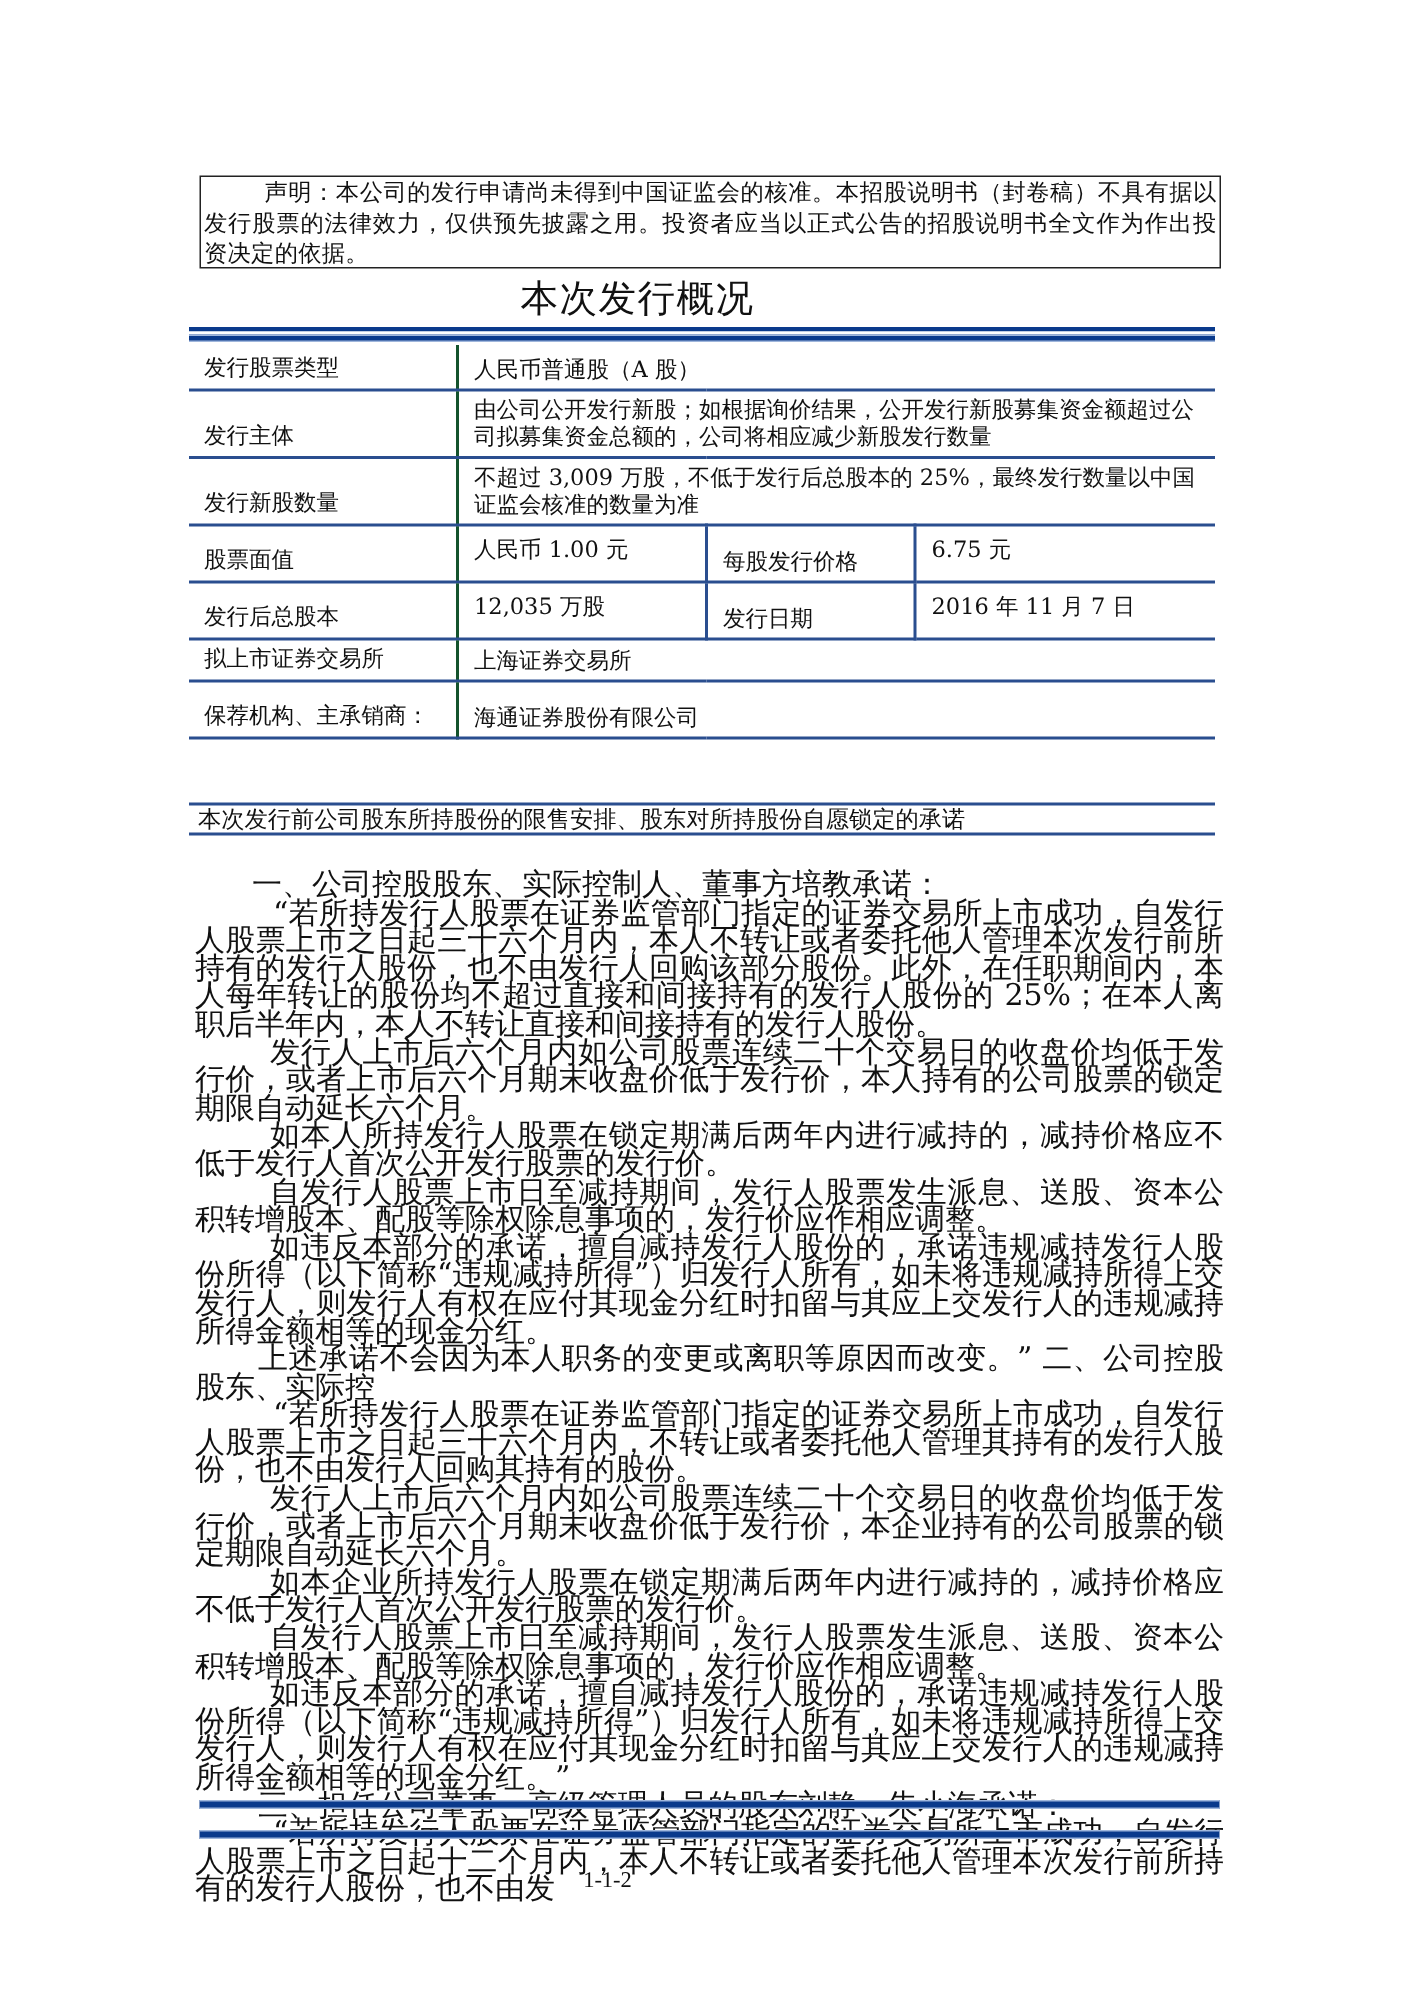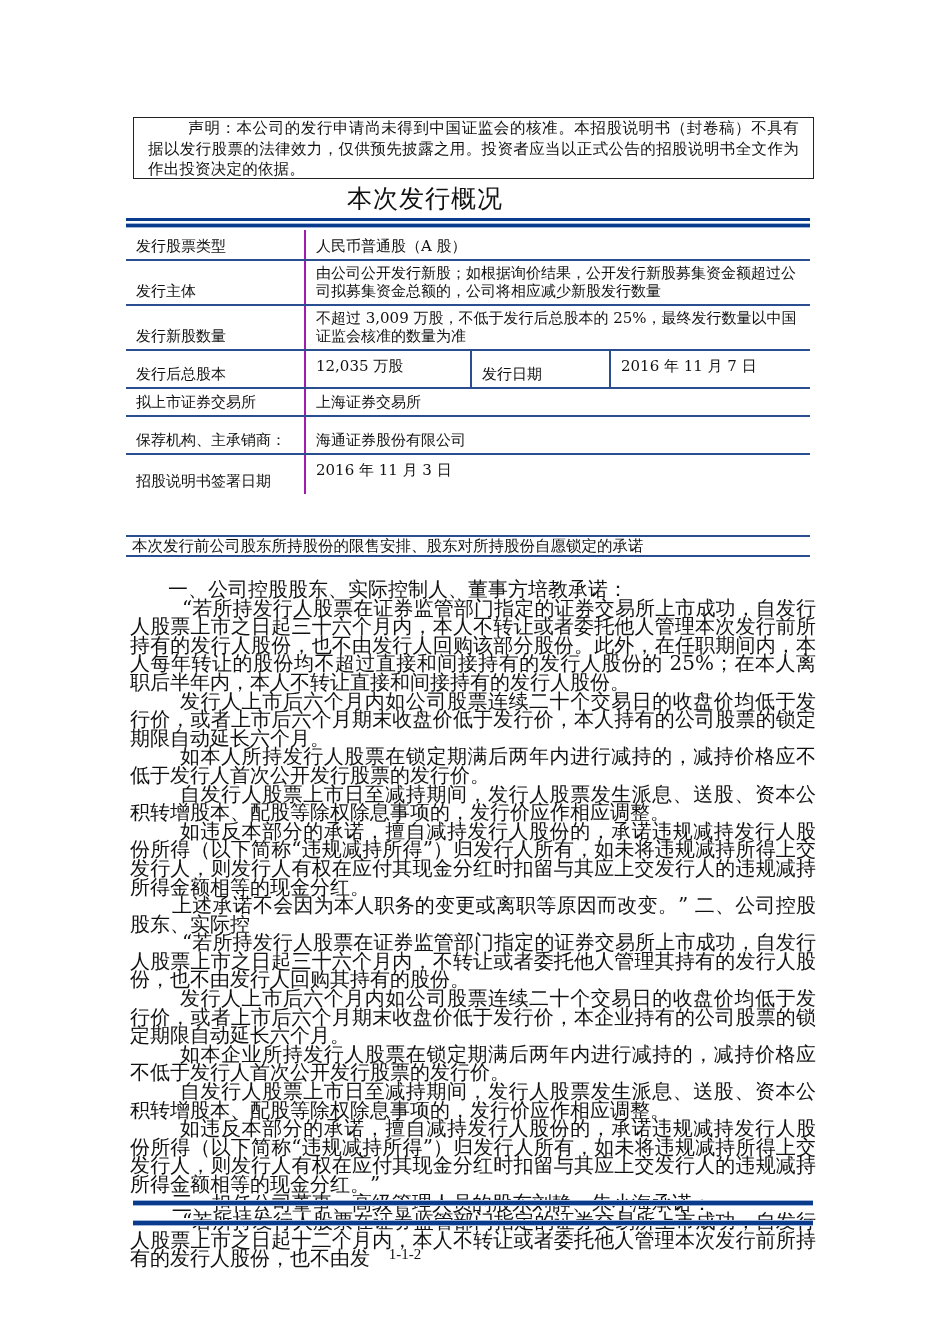--- a/index.html
+++ b/index.html
@@ -1,32 +1,32 @@
 <!DOCTYPE html>
 <html><head>
 <meta charset="utf-8">
 <style>
   html, body { margin: 0; padding: 0; background: #ffffff; }
   body { width: 950px; height: 1344px; position: relative; overflow: hidden;
          font-family: "DejaVu Serif", "Liberation Serif", serif; color: #111; }
   .notice { position: absolute; left: 133px; top: 117px; width: 681px; height: 62px;
-            border: 1px solid #222; font-size: 15.5px; line-height: 20.5px; padding: 0 14px;
+            border: 1px solid #222; font-size: 15.5px; line-height: 20.5px; padding: 0 2px;
             box-sizing: border-box; letter-spacing: 0.2px; }
   .notice p { margin: 0; text-indent: 2.6em; text-align: justify; }
   .title { position: absolute; left: 0; width: 850px; top: 181px; text-align: center;
            font-family: "DejaVu Sans", "Liberation Sans", sans-serif; font-size: 25px; line-height: 36px; letter-spacing: 1px; }
   .dbl-line { position: absolute; left: 126px; width: 684px; }
   .dbl-line .a { height: 3px; background: #0a3a8c; }
   .dbl-line .gap { height: 3px; background: #fff; }
   .dbl-line .b { height: 3px; background: #0a3a8c; border-top: 1px solid #9fb6dc; border-bottom: 1px solid #9fb6dc; }
   table.overview { position: absolute; left: 126px; top: 230px; width: 684px; border-collapse: collapse;
                    font-size: 15px; table-layout: fixed; }
   table.overview td { border-bottom: 2px solid #2a4e8f; vertical-align: bottom; padding: 3px 10px 4px 10px;
                       line-height: 18px; box-sizing: border-box; }
-  table.overview td.lab { border-right: 2px solid #a21caf; font-family: Liberation Serif, serif; }
+  table.overview td.lab { border-right: 2px solid #14532d; font-family: Liberation Serif, serif; }
   table.overview td.mid { border-right: 2px solid #2a4e8f; }
   table.overview td.topv { vertical-align: top; padding-top: 6px; }
   .footnote-row { position: absolute; left: 126px; top: 535px; width: 684px; font-size: 15.5px;
                   padding-left: 6px; box-sizing: border-box; border-bottom: 2px solid #2a4e8f; line-height: 18px; }
   .body-text { position: absolute; left: 130px; top: 580px; width: 686px; font-size: 20px;
                line-height: 18.6px; }
   .body-text p { margin: 0; text-align: justify; text-indent: 2.1em; }
   .body-text p.q { text-indent: 2.6em; }
   .body-text p.h { text-indent: 1.9em; }
   .body-text p.sub { text-indent: 2.1em; }
@@ -65,36 +65,38 @@
   </tr>
   <tr style="height:44px">
     <td class="lab">发行主体</td>
     <td colspan="3">由公司公开发行新股；如根据询价结果，公开发行新股募集资金额超过公司拟募集资金总额的，公司将相应减少新股发行数量</td>
   </tr>
   <tr style="height:44px">
     <td class="lab">发行新股数量</td>
     <td colspan="3">不超过 3,009 万股，不低于发行后总股本的 25%，最终发行数量以中国证监会核准的数量为准</td>
   </tr>
   <tr style="height:38px">
+    <td class="lab">股票面值</td>
+    <td class="mid topv">人民币 1.00 元</td>
+    <td class="mid">每股发行价格</td>
+    <td class="topv">6.75 元</td>
+  </tr>
+  <tr style="height:38px">
     <td class="lab">发行后总股本</td>
     <td class="mid topv">12,035 万股</td>
     <td class="mid">发行日期</td>
     <td class="topv">2016 年 11 月 7 日</td>
   </tr>
   <tr style="height:28px">
     <td class="lab">拟上市证券交易所</td>
     <td colspan="3">上海证券交易所</td>
   </tr>
   <tr style="height:38px">
     <td class="lab">保荐机构、主承销商：</td>
     <td colspan="3">海通证券股份有限公司</td>
-  </tr>
-  <tr style="height:40px">
-    <td class="lab" style="border-bottom:none;">招股说明书签署日期</td>
-    <td colspan="3" class="topv" style="border-bottom:none;">2016 年 11 月 3 日</td>
   </tr>
 </tbody>
   </table>
 
 <div class="footnote-row" style="border-top:2px solid #2a4e8f;">本次发行前公司股东所持股份的限售安排、股东对所持股份自愿锁定的承诺</div>
 
 <div class="body-text">
   <p class="h">一、公司控股股东、实际控制人、董事方培教承诺：</p>
   <p class="q">“若所持发行人股票在证券监管部门指定的证券交易所上市成功，自发行人股票上市之日起三十六个月内，本人不转让或者委托他人管理本次发行前所持有的发行人股份，也不由发行人回购该部分股份。此外，在任职期间内，本人每年转让的股份均不超过直接和间接持有的发行人股份的 25%；在本人离职后半年内，本人不转让直接和间接持有的发行人股份。</p>
   <p class="sub" style="text-indent:2.5em">发行人上市后六个月内如公司股票连续二十个交易日的收盘价均低于发行价，或者上市后六个月期末收盘价低于发行价，本人持有的公司股票的锁定期限自动延长六个月。</p>

